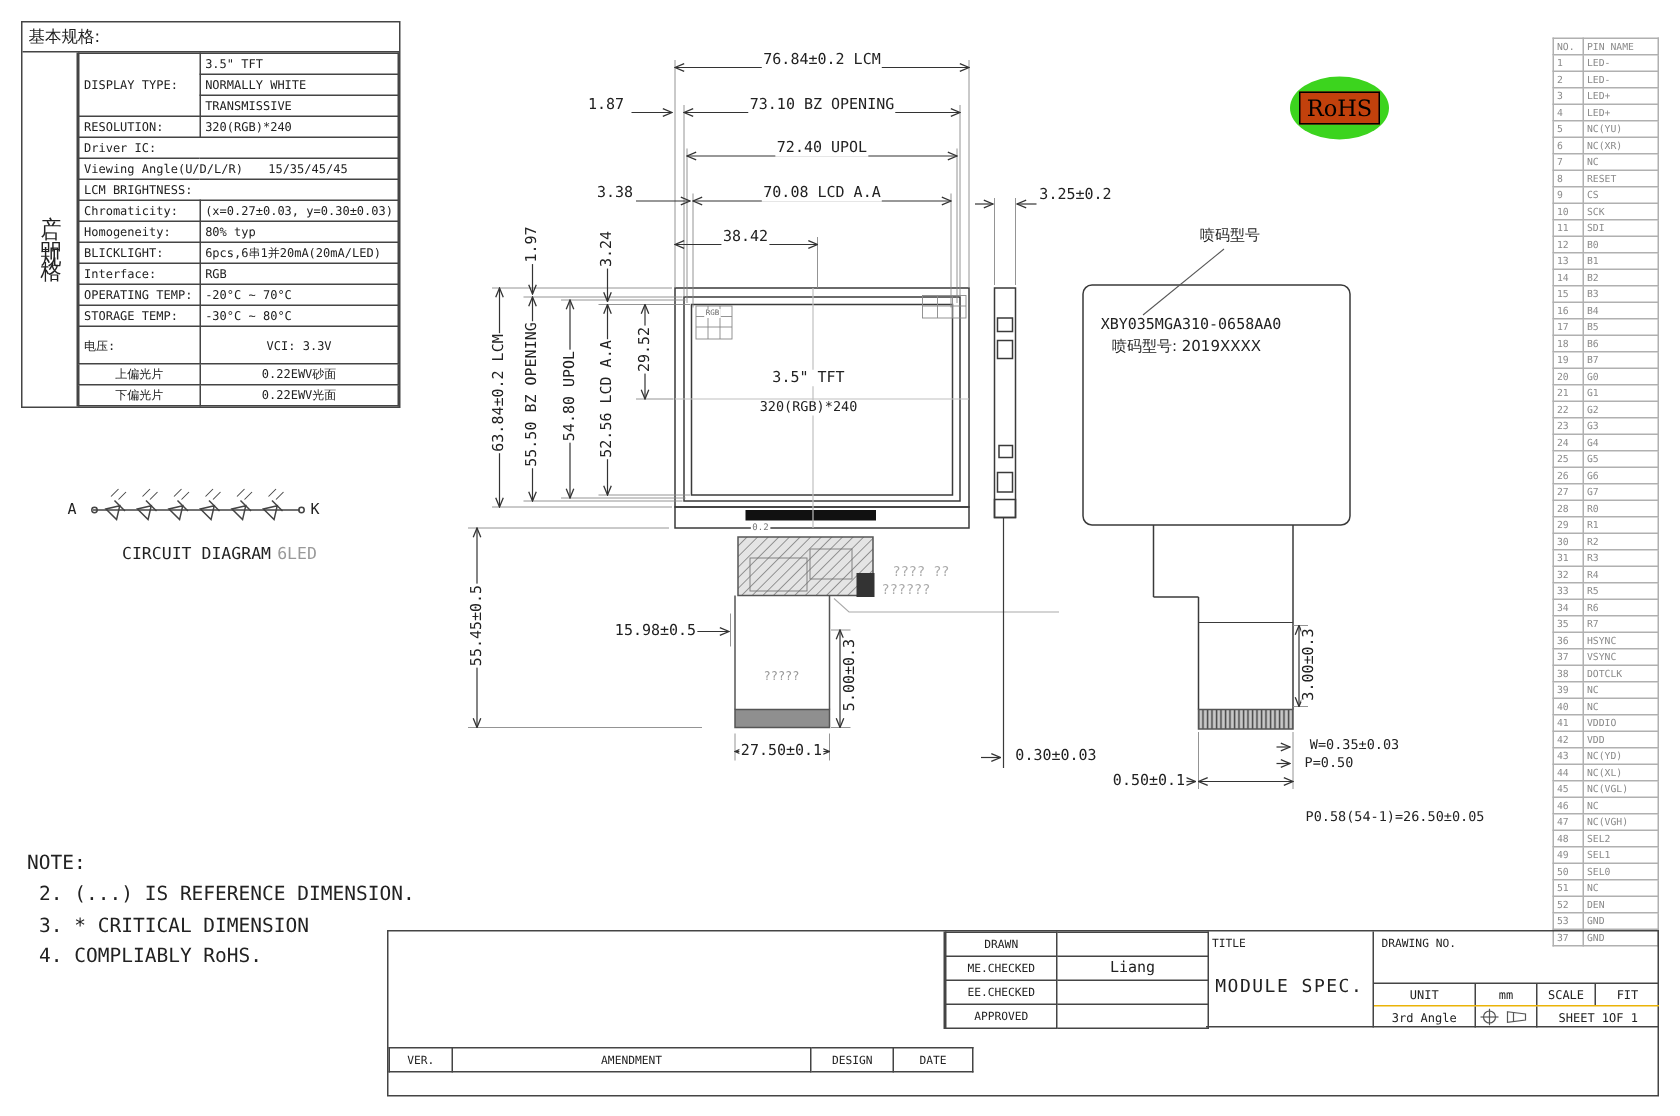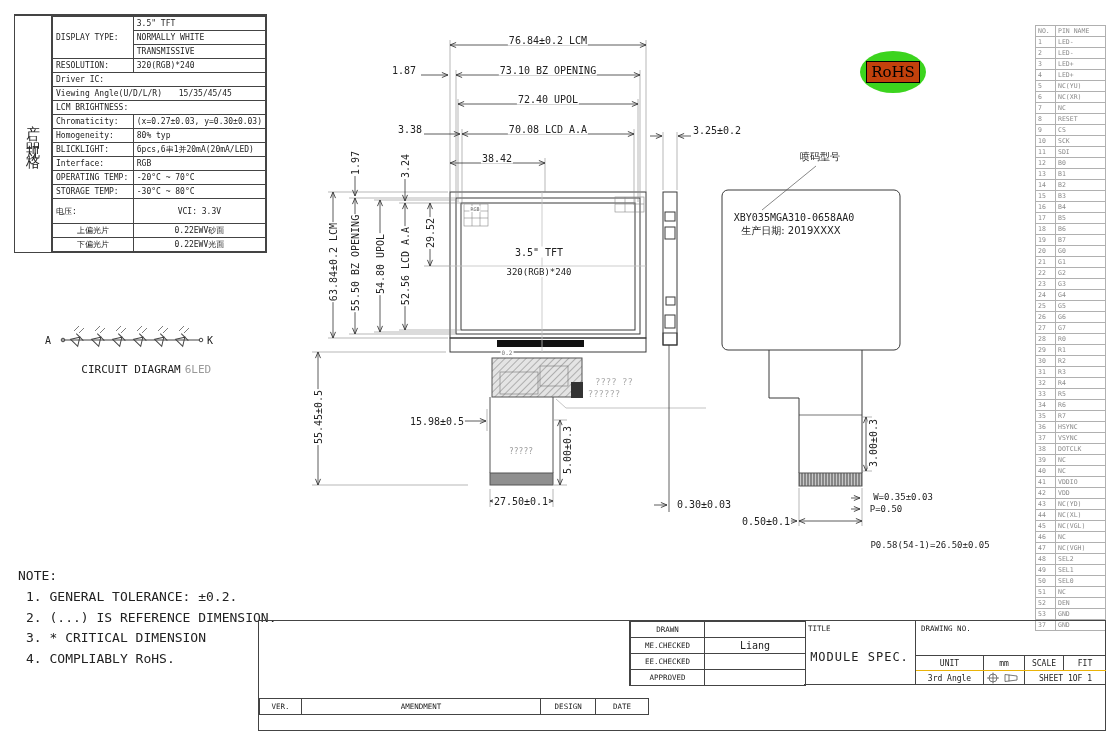--- a/index.html
+++ b/index.html
@@ -244,20 +244,21 @@
       <line x1="654" y1="505" x2="667" y2="505" marker-end="url(#arr)"></line>
       <line x1="866" y1="417" x2="866" y2="471" marker-start="url(#arr)" marker-end="url(#arr)"></line>
       <line x1="799" y1="521" x2="862" y2="521" marker-start="url(#arr)" marker-end="url(#arr)"></line>
       <line x1="788" y1="521" x2="797" y2="521" marker-end="url(#arr)"></line>
       <line x1="851" y1="498" x2="860" y2="498" marker-end="url(#arr)"></line>
       <line x1="851" y1="509" x2="860" y2="509" marker-end="url(#arr)"></line>
     </g>
   </svg>
 
   <div id="spec-box">
+    <div class="hdr">基本规格:</div>
     <div id="spec-flex">
       <div id="side-label">产品规格</div>
       <table id="spec-tbl">
         <tbody>
           <tr>
               <td class="lbl" rowspan="3">DISPLAY TYPE:</td>
               <td>3.5" TFT</td>
             </tr>
           <tr>
               <td>NORMALLY WHITE</td>
@@ -318,21 +319,20 @@
             </tr>
         </tbody>
       </table>
     </div>
   </div>
 
   <div id="notes">
     <div class="title">NOTE:</div>
     <div>
 
-    <div class="note-line">1. GENERAL TOLERANCE: ±0.2.</div>
         <div class="note-line">2. (...) IS REFERENCE DIMENSION.</div>
         <div class="note-line">3. * CRITICAL DIMENSION</div>
         <div class="note-line">4. COMPLIABLY RoHS.</div>
       </div>
   </div>
 
   <div id="rohs">
     <div class="inner">RoHS</div>
   </div>
 
@@ -710,19 +710,19 @@
       <div class="ann" style="left: 567px; top: 450px; font-size: 10px; transform: translate(-50%, -50%) rotate(-90deg);">5.00±0.3</div>
       <div class="ann" style="left: 717px; top: 130px; font-size: 10px; transform: translate(-50%, -50%);">3.25±0.2</div>
       <div class="ann" style="left: 704px; top: 504px; font-size: 10px; transform: translate(-50%, -50%);">0.30±0.03</div>
       <div class="ann" style="left: 766px; top: 521px; font-size: 10px; transform: translate(-50%, -50%);">0.50±0.1</div>
       <div class="ann" style="left: 873px; top: 443px; font-size: 10px; transform: translate(-50%, -50%) rotate(-90deg);">3.00±0.3</div>
       <div class="ann" style="left: 903px; top: 497px; font-size: 9px; transform: translate(-50%, -50%);">W=0.35±0.03</div>
       <div class="ann" style="left: 886px; top: 509px; font-size: 9px; transform: translate(-50%, -50%);">P=0.50</div>
       <div class="ann" style="left: 930px; top: 521px; font-size: 9px; transform: translate(-50%, -50%); margin-top: 24px;">P0.58(54-1)=26.50±0.05</div>
       <div class="ann" style="left: 820px; top: 157px; font-size: 10px; font-family: &quot;DejaVu Sans&quot;, sans-serif; transform: translate(-50%, -50%);">喷码型号</div>
       <div class="ann" style="left: 794px; top: 217px; font-size: 10px; transform: translate(-50%, -50%);">XBY035MGA310-0658AA0</div>
-      <div class="ann" style="left: 791px; top: 231px; font-size: 10px; font-family: &quot;DejaVu Sans&quot;, sans-serif; transform: translate(-50%, -50%);">生产日期: 2019XXXX</div>
+      <div class="ann" style="left: 791px; top: 231px; font-size: 10px; font-family: &quot;DejaVu Sans&quot;, sans-serif; transform: translate(-50%, -50%);">喷码型号: 2019XXXX</div>
       <div class="ann" style="left: 48px; top: 340px; font-size: 10px; transform: translate(-50%, -50%);">A</div>
       <div class="ann" style="left: 210px; top: 340px; font-size: 10px; transform: translate(-50%, -50%);">K</div>
       <div class="ann" style="left: 131px; top: 369px; font-size: 11px; transform: translate(-50%, -50%);">CIRCUIT DIAGRAM</div>
       <div class="ann" style="left: 198px; top: 369px; font-size: 11px; color: rgb(153, 153, 153); transform: translate(-50%, -50%);">6LED</div>
     </div>
 </div>
 
 </body></html>

